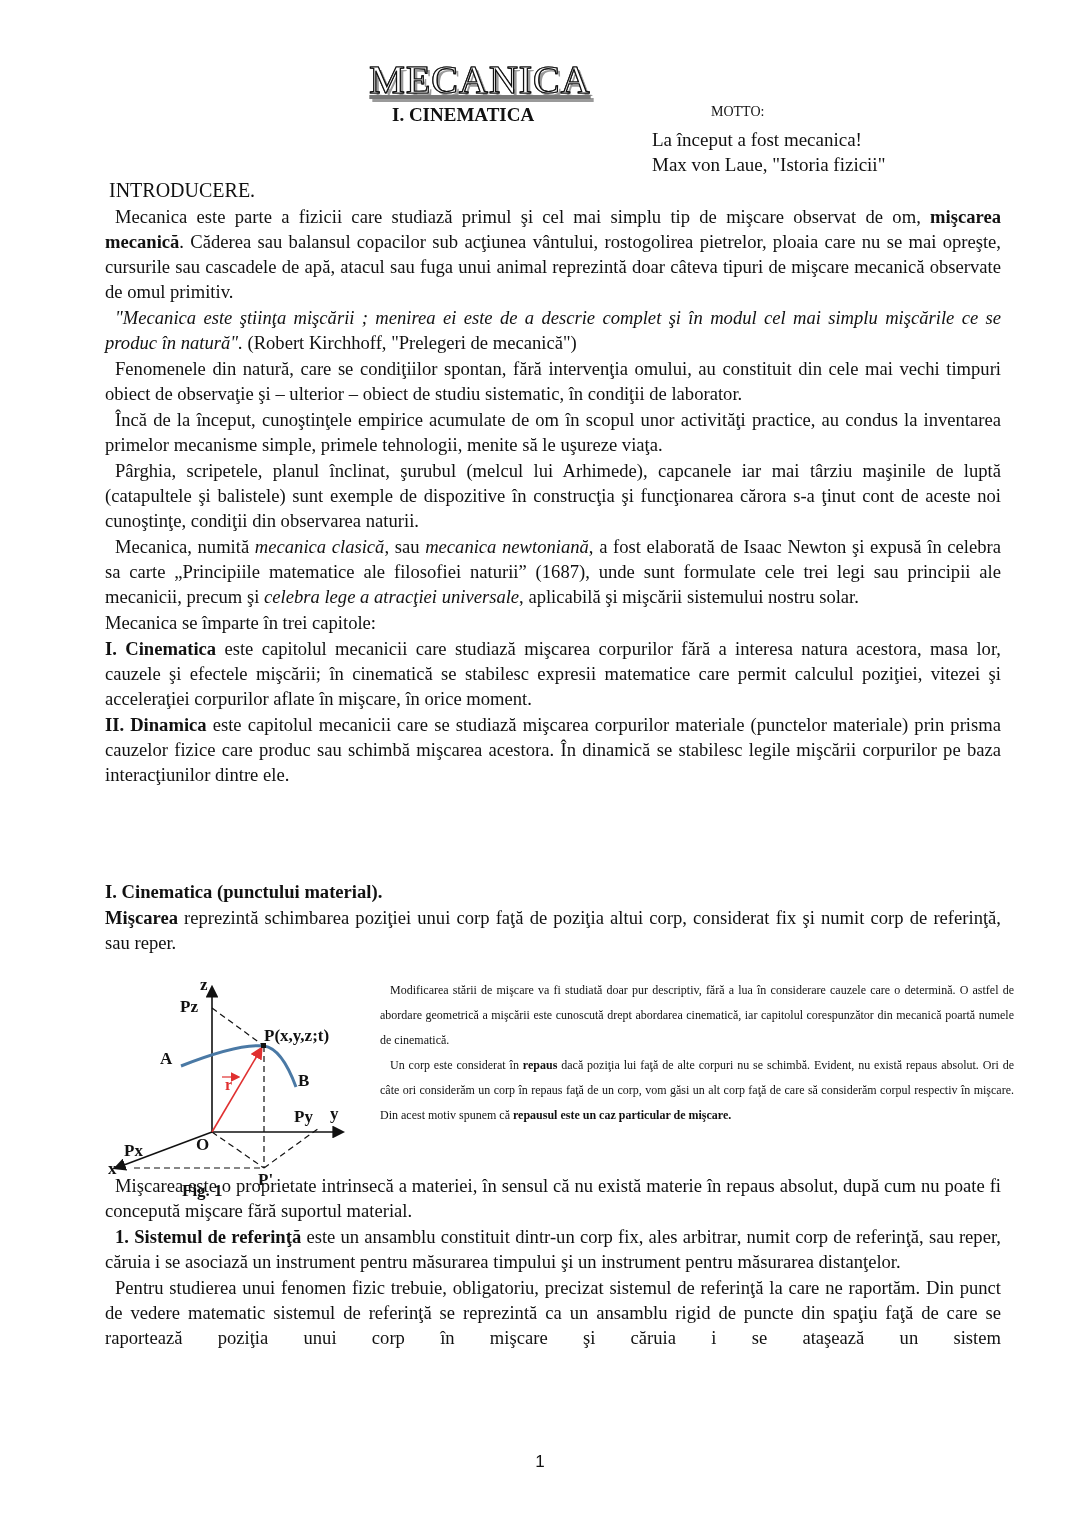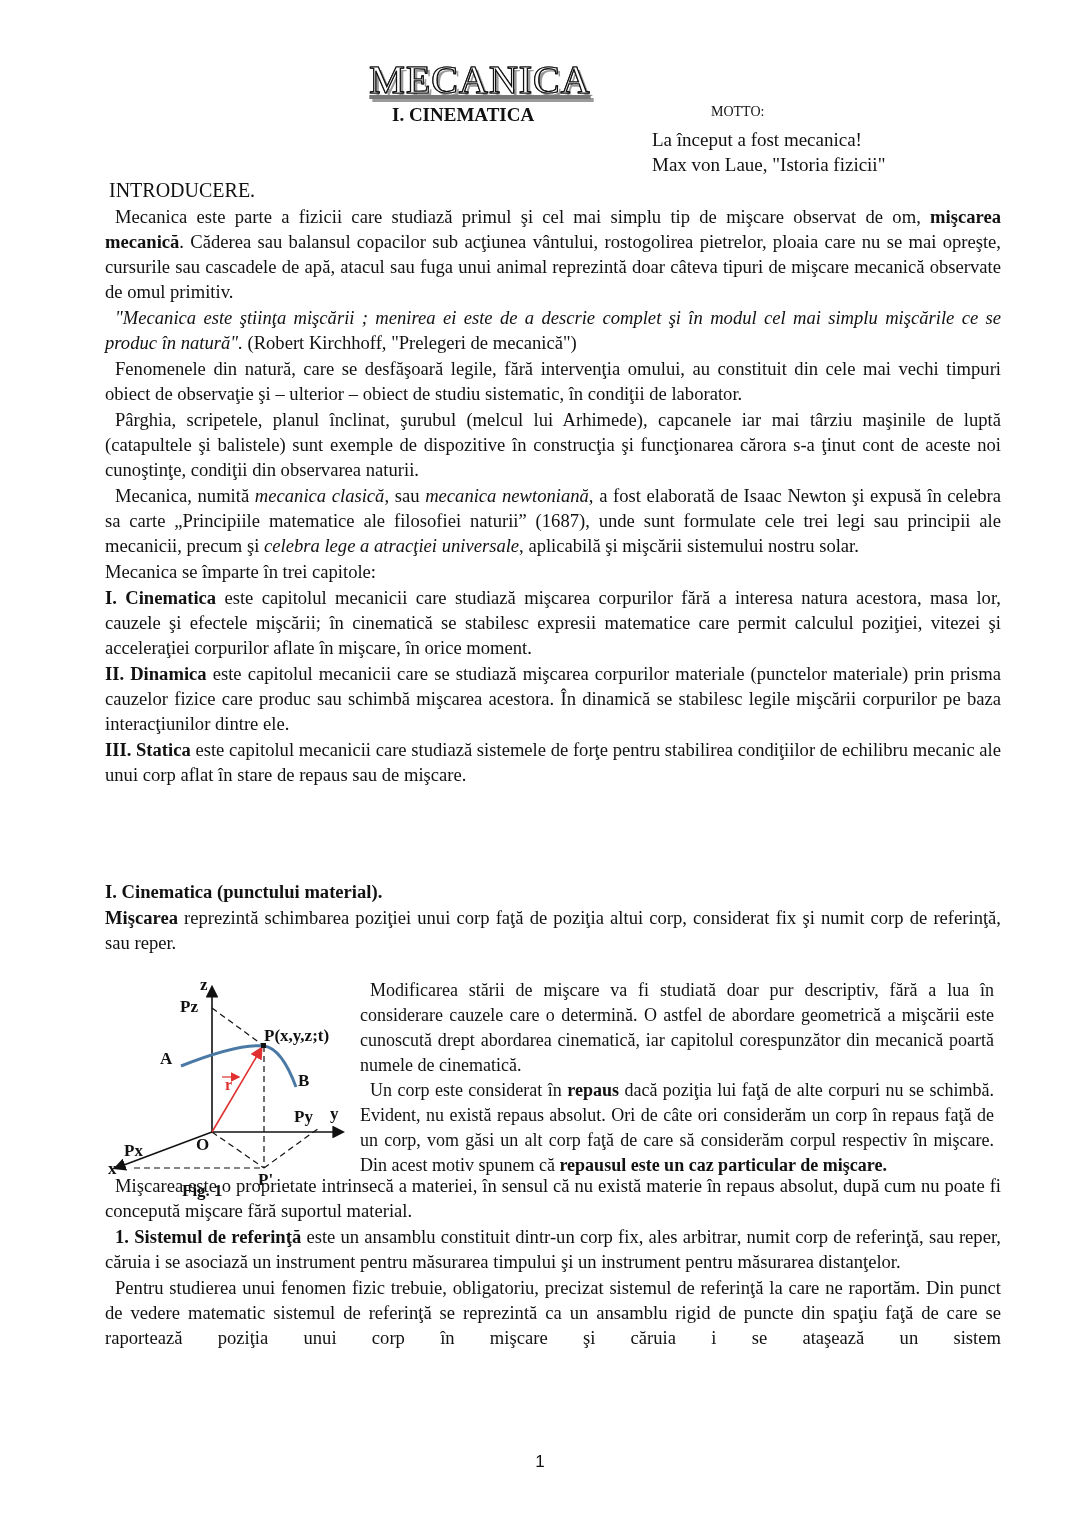--- a/index.html
+++ b/index.html
@@ -17,21 +17,21 @@
   .motto-line { position: absolute; left: 652px; font-size: 19px; }
   .intro-h { position: absolute; left: 109px; top: 179px; font-weight: normal; font-size: 20px; }
   .text { position: absolute; left: 104px; width: 898px; font-size: 18.6px; line-height: 25px;
           text-align: justify; }
   .text p { margin: 1px; }
   .ind { text-indent: 10px; }
   .j-all { text-align-last: justify; }
   .b { font-weight: bold; }
   .i { font-style: italic; }
   .figure { position: absolute; left: 104px; top: 978px; width: 255px; height: 225px; }
-  .sidetext { position: absolute; left: 360px; top: 978px; width: 634px; font-size: 18px;
+  .sidetext { position: absolute; left: 380px; top: 978px; width: 634px; font-size: 12px;
               line-height: 25px; text-align: justify; }
   .sidetext p { margin: 0; }
   .pagenum { position: absolute; left: 0; width: 1080px; top: 1452px; text-align: center;
              font-family: "Liberation Sans", sans-serif; font-size: 17px; }
 </style>
 </head>
 <body>
 
 <div class="page">
 
@@ -39,27 +39,27 @@
   <div class="chapter">I. CINEMATICA</div>
   <div class="motto-label">MOTTO:</div>
   <div class="motto-line" style="top:129px">La început a fost mecanica!</div>
   <div class="motto-line" style="top:154px">Max von Laue, "Istoria fizicii"</div>
 
   <div class="intro-h">INTRODUCERE.</div>
 
   <div class="text" style="top:203px">
     <p class="ind"><span>Mecanica este parte a fizicii care studiază primul şi cel mai simplu tip de mişcare observat de om,</span> <span class="b">mişcarea mecanică</span><span>. Căderea sau balansul copacilor sub acţiunea vântului, rostogolirea pietrelor, ploaia care nu se mai opreşte, cursurile sau cascadele de apă, atacul sau fuga unui animal reprezintă doar câteva tipuri de mişcare mecanică observate de omul primitiv.</span></p>
     <p class="ind"><span class="i">"Mecanica este ştiinţa mişcării ; menirea ei este de a descrie complet şi în modul cel mai simplu mişcările ce se produc în natură".</span><span> (Robert Kirchhoff, "Prelegeri de mecanică")</span></p>
-    <p class="ind">Fenomenele din natură, care se desfăşoară legile, fără intervenţia omului, au constituit din cele mai vechi timpuri obiect de observaţie şi – ulterior – obiect  de studiu sistematic, în condiţii de laborator.</p>
+    <p class="ind">Fenomenele din natură, care se condiţiilor spontan, fără intervenţia omului, au constituit din cele mai vechi timpuri obiect de observaţie şi – ulterior – obiect  de studiu sistematic, în condiţii de laborator.</p>
+    <p class="ind">Încă de la început, cunoştinţele empirice acumulate de om în scopul unor activităţi practice, au condus la inventarea primelor mecanisme simple, primele tehnologii, menite să le uşureze viaţa.</p>
     <p class="ind">Pârghia, scripetele, planul înclinat, şurubul (melcul lui Arhimede), capcanele iar mai târziu maşinile de luptă (catapultele şi balistele) sunt exemple de dispozitive în construcţia şi funcţionarea cărora s-a ţinut cont de aceste noi cunoştinţe, condiţii din observarea naturii.</p>
     <p class="ind"><span>Mecanica, numită </span><span class="i">mecanica clasică</span><span>, sau </span><span class="i">mecanica newtoniană</span><span>, a fost elaborată de Isaac Newton şi expusă în celebra sa carte „Principiile matematice ale filosofiei naturii” (1687), unde sunt formulate cele trei legi sau principii ale mecanicii, precum şi </span><span class="i">celebra lege a atracţiei universale</span><span>, aplicabilă şi mişcării sistemului nostru solar.</span></p>
     <p>Mecanica se împarte în trei capitole:</p>
     <p><span class="b">I. Cinematica</span><span> este capitolul mecanicii care studiază mişcarea corpurilor fără a interesa natura acestora, masa lor, cauzele şi efectele mişcării; în cinematică se stabilesc expresii matematice care permit calculul poziţiei, vitezei şi acceleraţiei corpurilor aflate în mişcare, în orice moment.</span></p>
     <p><span class="b">II. Dinamica</span><span> este capitolul mecanicii care se studiază mişcarea corpurilor materiale (punctelor materiale) prin prisma cauzelor fizice care produc sau schimbă mişcarea acestora. În dinamică se stabilesc legile mişcării corpurilor pe baza interacţiunilor dintre ele.</span></p>
-    <p><span class="b">III. Statica</span><span> este capitolul mecanicii care studiază sistemele de forţe pentru stabilirea condiţiilor de echilibru mecanic ale unui corp aflat în stare de repaus sau de mişcare.</span></p>
   </div>
 
   <div class="text" style="top:878px">
     <p class="b">I. Cinematica (punctului material).</p>
     <p><span class="b">Mişcarea</span><span> reprezintă schimbarea poziţiei unui corp faţă de poziţia altui corp, considerat fix şi numit corp de referinţă, sau reper.</span></p>
   </div>
 
   <svg class="figure" viewBox="0 0 255 225">
     <defs>
       <marker id="ah" markerWidth="8" markerHeight="8" refX="6" refY="4" orient="auto">

